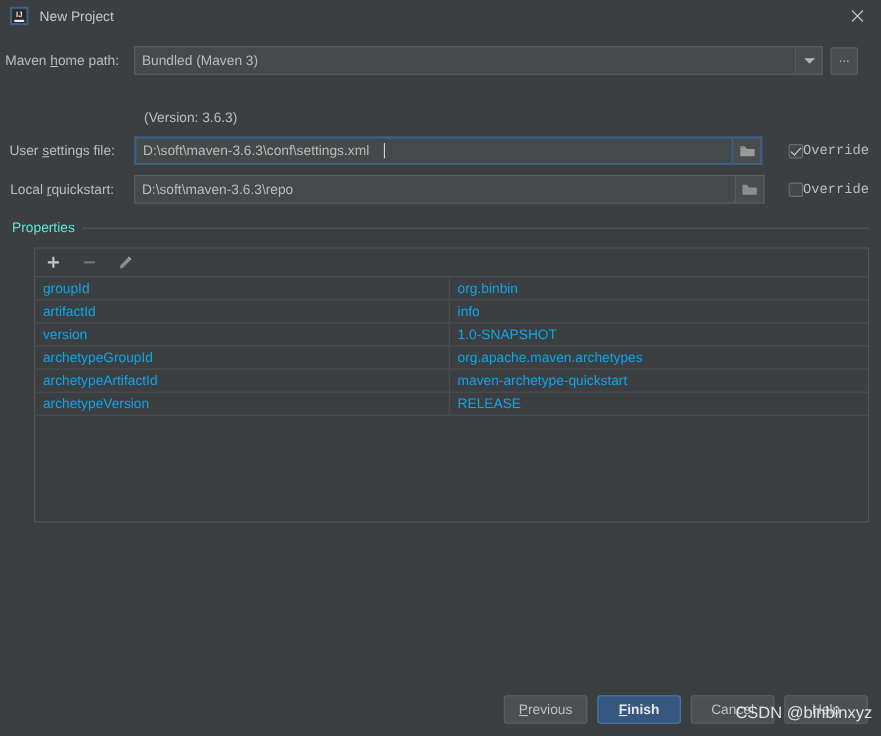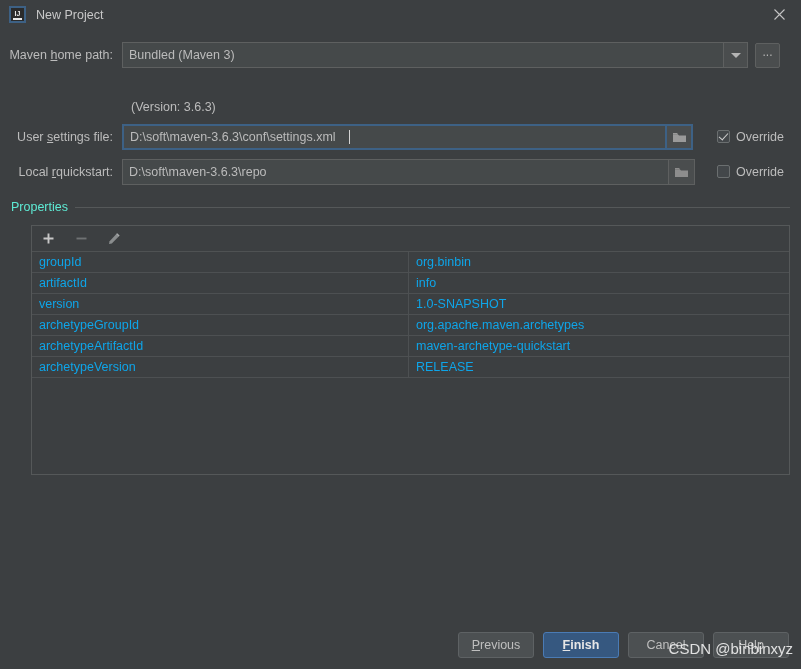--- a/index.html
+++ b/index.html
@@ -81,21 +81,21 @@
 
   .form-row {
     position: absolute;
     left: 0;
     display: flex;
     align-items: center;
     height: 26px;
   }
   .field-label {
     width: 122px;
-    text-align: right;
+    text-align: center;
     padding-right: 9px;
     font-size: 12.5px;
     color: #bcbcbc;
     box-sizing: border-box;
     white-space: nowrap;
   }
   .mn { text-decoration: underline; }
 
   .textfield {
     box-sizing: border-box;
@@ -174,22 +174,22 @@
     left: 131px;
     top: 71px;
     font-size: 12.5px;
     color: #bcbcbc;
   }
 
   
   .checkrow {
     position: absolute;
     display: flex;
-    align-items: flex-start;
-    gap: 6px;
+    align-items: flex-end;
+    font-family: Liberation Mono, monospace;
   }
   .cbox {
     width: 13px;
     height: 13px;
     box-sizing: border-box;
     border: 1px solid #6b6f70;
     background: #43474a;
     border-radius: 2px;
     position: relative;
     flex: none;

